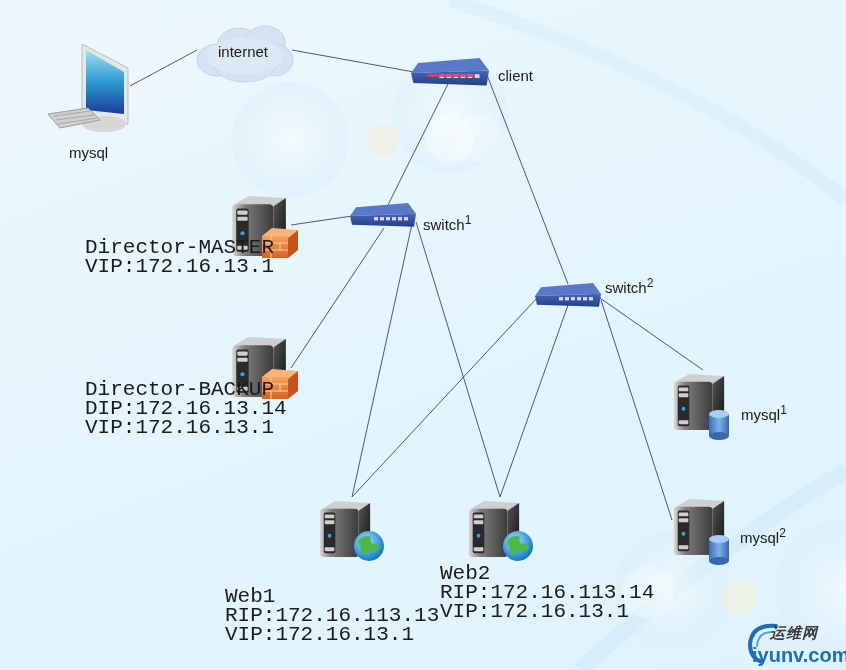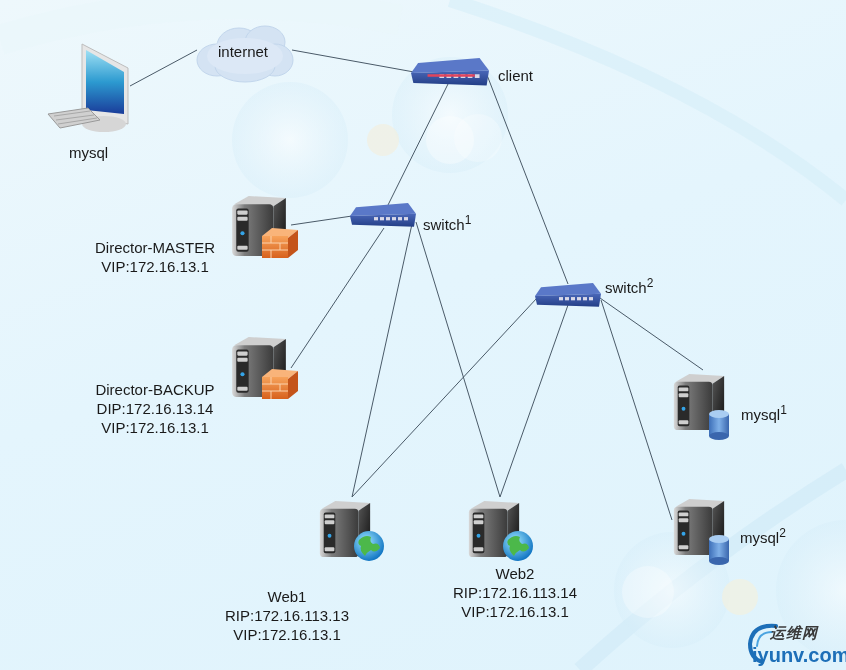--- a/index.html
+++ b/index.html
@@ -2,21 +2,21 @@
 <html><head>
 <meta charset="utf-8">
 <style>
   html, body { margin:0; padding:0; }
   body { width:846px; height:670px; overflow:hidden; position:relative;
          font-family:"Liberation Sans", sans-serif; color:#1a1a1a;
          background: linear-gradient(160deg, #eef8fc 0%, #e4f5fd 45%, #dff3fc 100%); }
   .bg { position:absolute; left:0; top:0; }
   .lbl { position:absolute; font-size:15px; line-height:18px; white-space:nowrap; }
   .lbl sup { font-size:12px; vertical-align:6px; }
-  .block { position:absolute; font-size:15px; line-height:19px; text-align:center; white-space:nowrap; }
+  .block { position:absolute; font-size:21px; line-height:19px; text-align:left; white-space:nowrap;font-family:Liberation Mono, monospace; }
   .node { position:absolute; }
   .logo { position:absolute; left:742px; top:620px; width:100px; height:46px; }
   .logo-cn { position:absolute; left:28px; top:4px; font-size:15px; color:#3a3a3a; font-weight:bold; letter-spacing:1px;font-style:italic; }
   .logo-en { position:absolute; left:10px; top:24px; font-size:20px; font-weight:bold; color:#1d6fb8; }
 </style>
 </head>
 <body>
 
 <svg class="bg" width="846" height="670">
   <defs>
@@ -203,21 +203,21 @@
 
 <div class="node" style="left:316px;top:496px;width:74px;height:70px">
   <svg width="58" height="66" viewBox="0 0 60 62" style="position:absolute;left:0;top:0">
       <use href="#tower"></use>
     </svg>
   <svg width="32" height="32" viewBox="0 0 32 32" style="position:absolute;left:37px;top:34px">
     <circle cx="16" cy="16" r="15" fill="url(#globeG)"></circle>
     <path d="M6 10 Q12 4 18 7 Q16 12 20 14 Q26 12 27 18 Q22 24 18 20 Q14 22 12 26 Q6 20 8 16 Q4 14 6 10 Z" fill="#4cb84a"></path>
   </svg>
 </div>
-<div class="block" style="left:212px;top:587px;width:150px">
+<div class="block" style="left:225px;top:587px;width:150px">
   <div>Web1</div>
   <div>RIP:172.16.113.13</div>
   <div>VIP:172.16.13.1</div>
 </div>
 
 <div class="node" style="left:465px;top:496px;width:74px;height:70px">
   <svg width="58" height="66" viewBox="0 0 60 62" style="position:absolute;left:0;top:0">
       <use href="#tower"></use>
     </svg>
   <svg width="32" height="32" viewBox="0 0 32 32" style="position:absolute;left:37px;top:34px">

